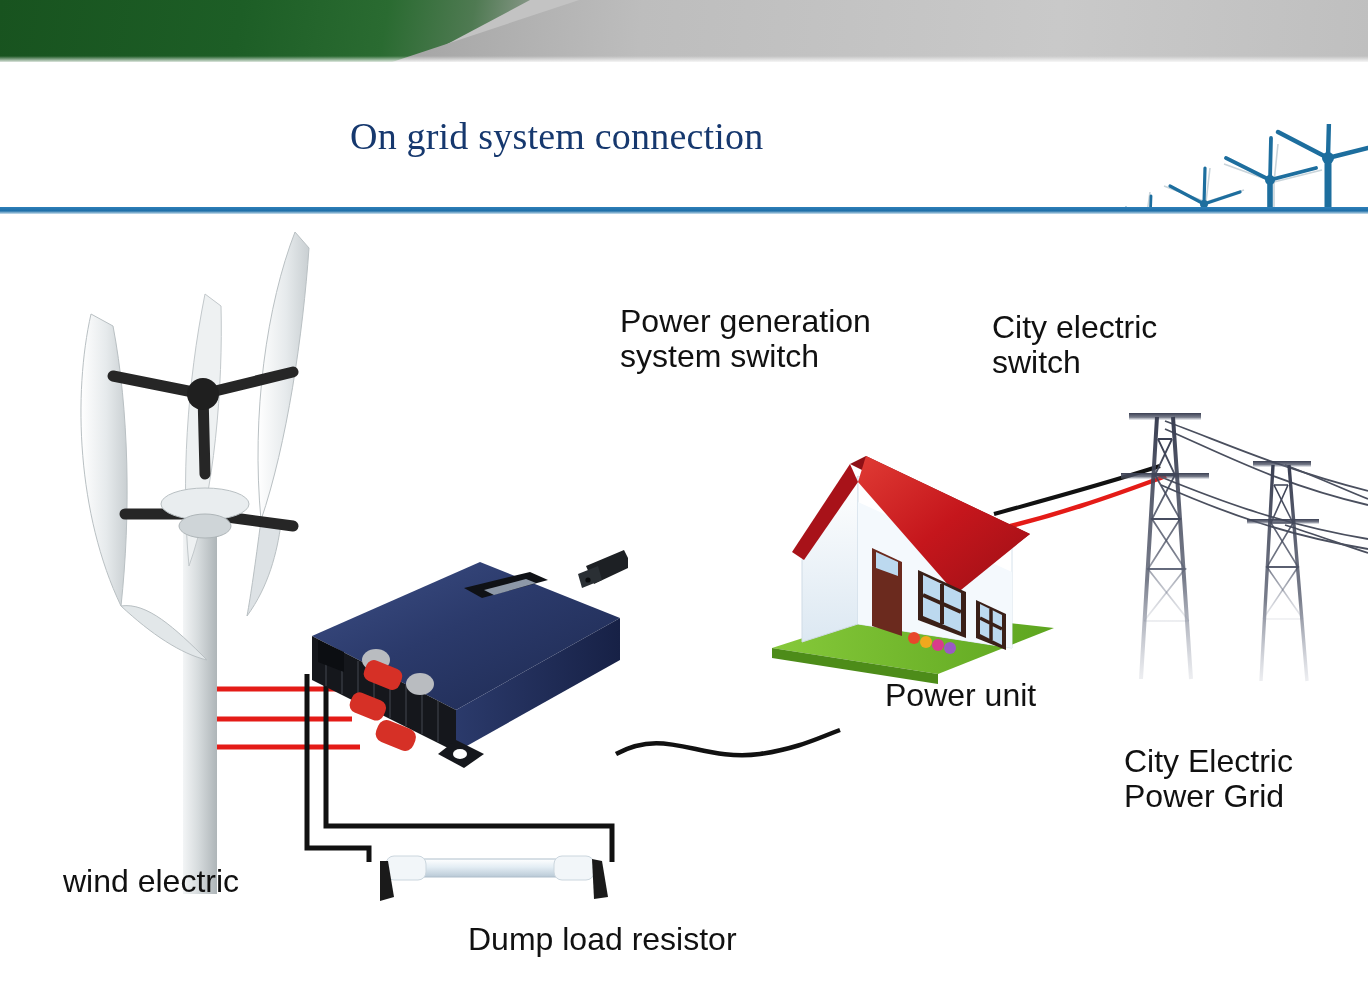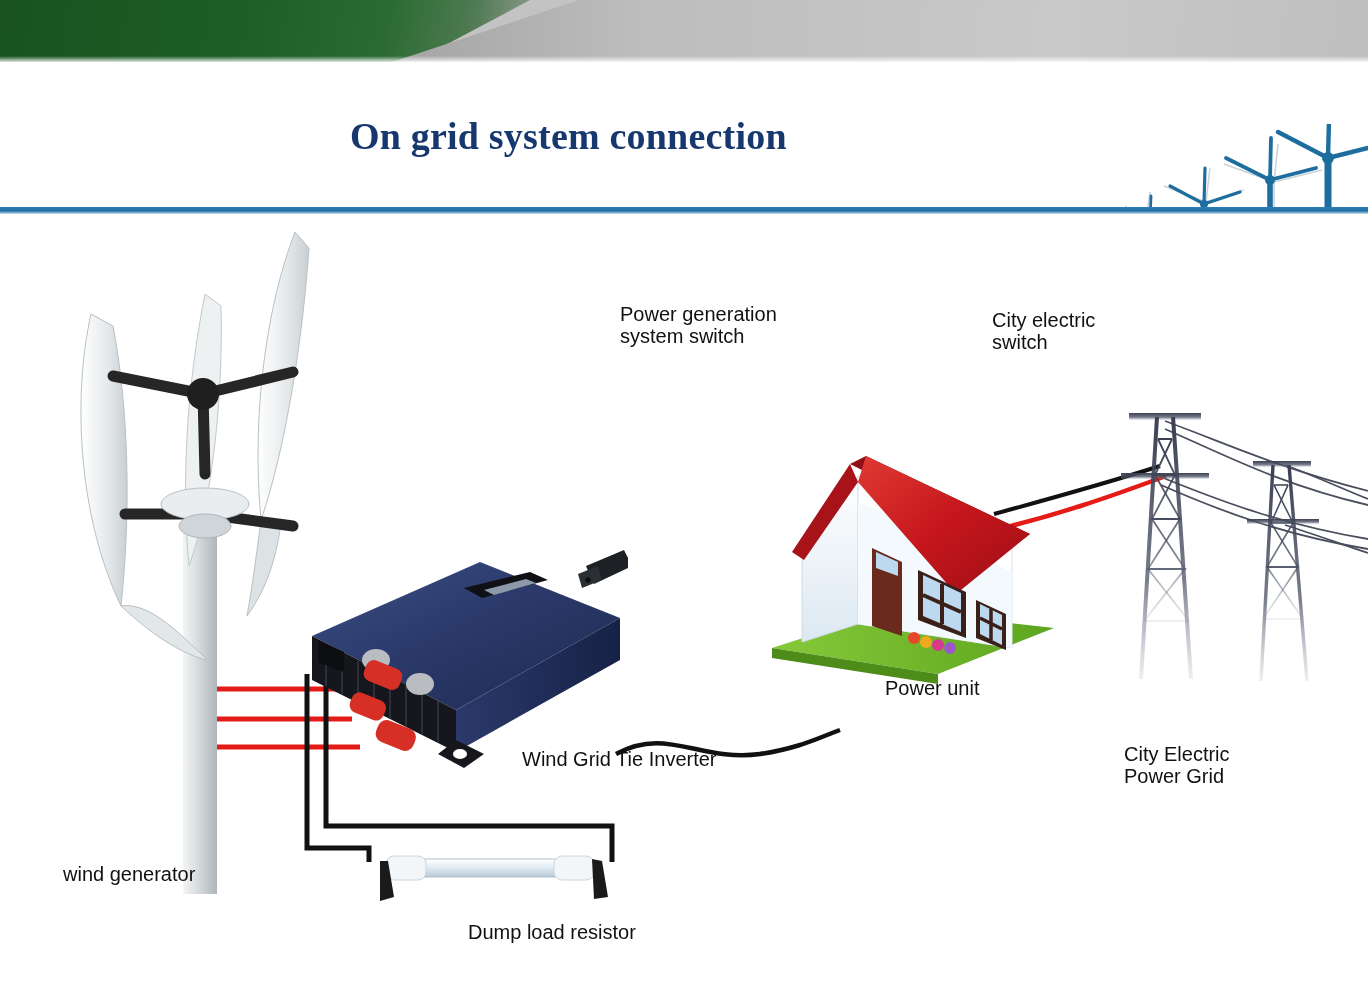--- a/index.html
+++ b/index.html
@@ -14,32 +14,32 @@
         clip-path:polygon(0 0,100% 0,78% 100%,0 100%);}
   #topband .gray{position:absolute;left:330px;top:0;width:1038px;height:62px;
         background:linear-gradient(95deg,#9d9d9d 0%,#bdbdbd 30%,#c9c9c9 70%,#bfbfbf 100%);
         clip-path:polygon(24% 0,100% 0,100% 100%,6% 100%);}
   #topband .shine{position:absolute;left:0;bottom:0;width:1368px;height:6px;
         background:linear-gradient(180deg,rgba(255,255,255,0) 0%,rgba(255,255,255,.85) 100%);}
 
   
   #banner{position:absolute;left:0;top:62px;width:1368px;height:156px;background:#fff;}
   #title{position:absolute;left:350px;top:52px;width:560px;text-align:left;
-         font-family:"Liberation Serif",serif;font-weight:bold;font-size:38px;
+         font-family:"Liberation Serif",serif;font-weight:normal;font-size:38px;
          color:#16386e;letter-spacing:.2px;white-space:nowrap;}
   #headerline{position:absolute;left:0;top:207px;width:1368px;height:7px;
          background:linear-gradient(180deg,#2d7fb8 0%,#1f6fa8 55%,#cfe2ee 100%);}
   #turbinesvg{position:absolute;right:0px;top:62px;width:330px;height:152px;}
 
   
   #stage{position:absolute;left:0;top:214px;width:1368px;height:786px;background:#fff;}
   #wires{position:absolute;left:0;top:0;width:1368px;height:786px;}
 
   
-  .lbl{position:absolute;color:#111;font-size:20px;line-height:1.08;
+  .lbl{position:absolute;color:#111;font-size:32px;line-height:1.08;
        font-family:"Liberation Sans",sans-serif;white-space:pre-line;}
   #lbl-pgs{left:620px;top:90px;}
   #lbl-ces{left:992px;top:96px;}
   #lbl-pu {left:885px;top:464px;}
   #lbl-wgti{left:522px;top:535px;}
   #lbl-cepg{left:1124px;top:530px;}
   #lbl-wg {left:63px;top:650px;}
   #lbl-dlr{left:424px;top:708px;margin-left:44px;}
 
   
@@ -329,18 +329,17 @@
     <rect x="204" y="17" width="40" height="24" rx="8" fill="#f2f6f9" stroke="#cbd6de"></rect>
     <path d="M30,22 L38,22 L44,58 L30,62 Z" fill="#1a1a1a"></path>
     <path d="M242,20 L252,22 L258,58 L244,60 Z" fill="#1a1a1a"></path>
   </svg>
 
   <div class="lbl" id="lbl-pgs">Power generation
 system switch</div>
   <div class="lbl" id="lbl-ces">City electric
 switch</div>
   <div class="lbl" id="lbl-pu">Power unit</div>
-  <div class="lbl" id="lbl-wgti">Wind Grid Tie Inverter</div>
   <div class="lbl" id="lbl-cepg">City Electric
 Power Grid</div>
-  <div class="lbl" id="lbl-wg">wind generator</div>
+  <div class="lbl" id="lbl-wg">wind electric</div>
   <div class="lbl" id="lbl-dlr">Dump load resistor</div>
 </div>
 
 </body></html>

